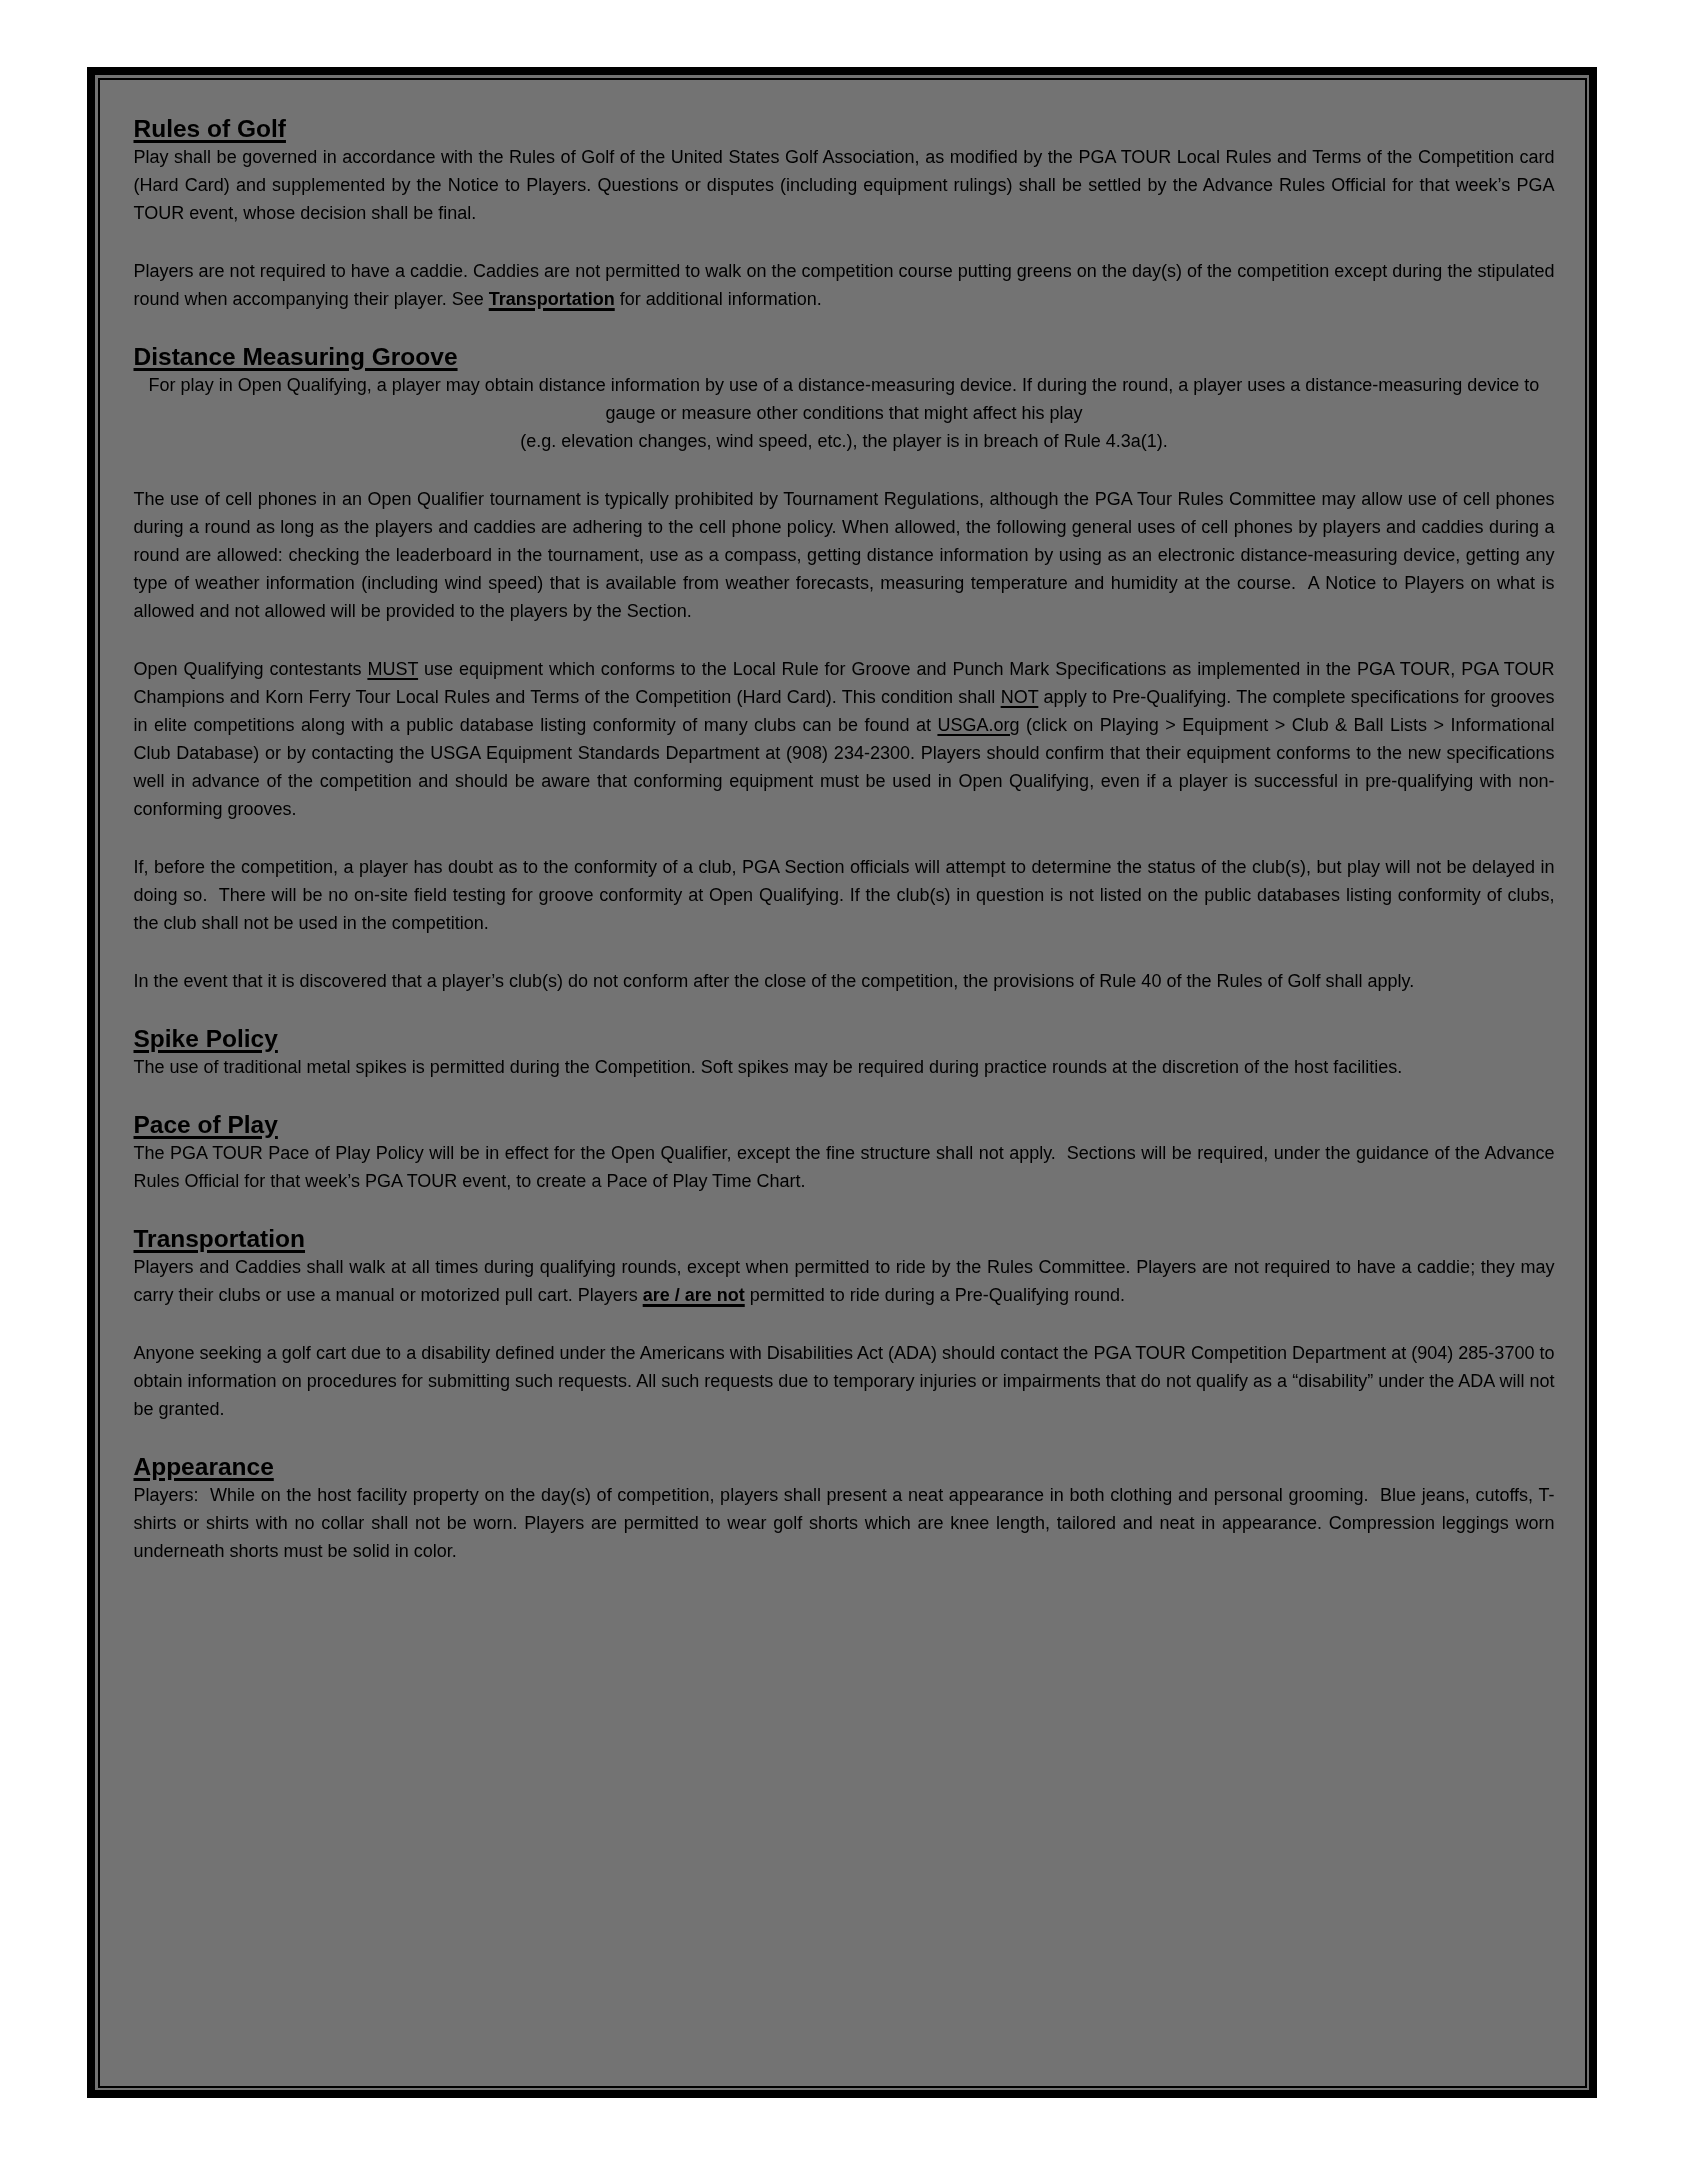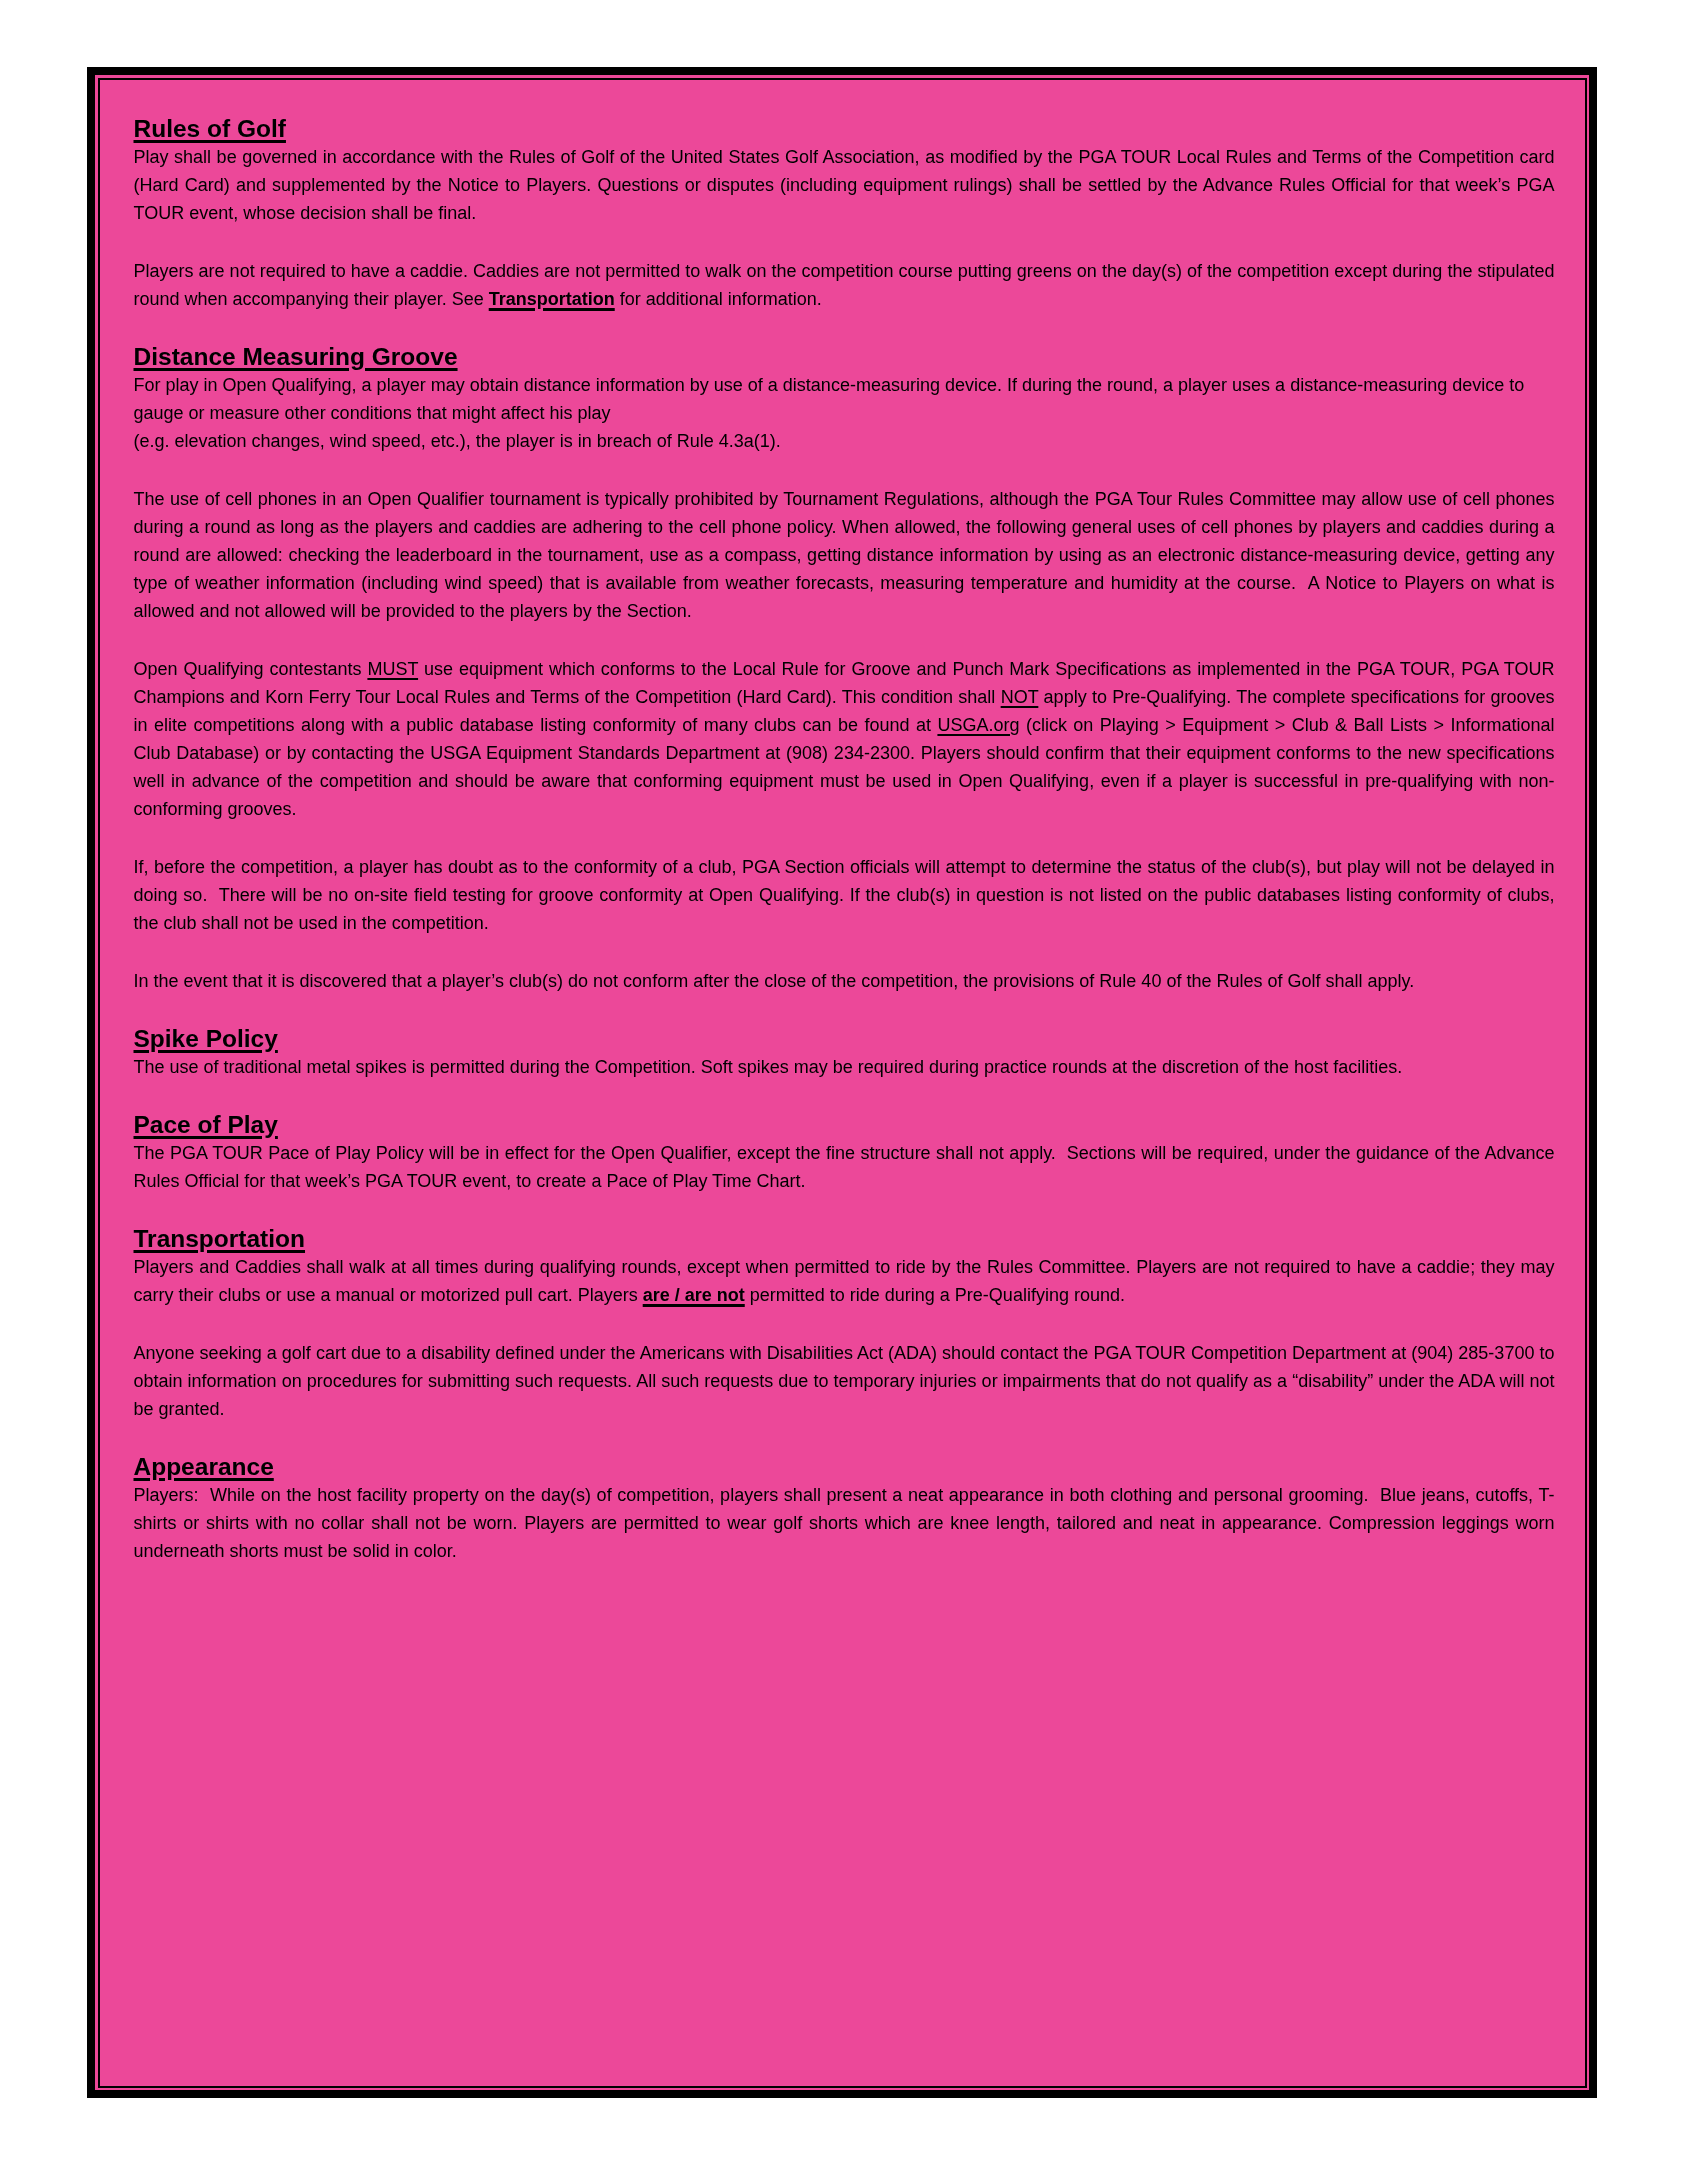--- a/index.html
+++ b/index.html
@@ -16,21 +16,21 @@
     position: relative;
   }
   .frame-outer {
     position: absolute;
     left: 87px;
     top: 67px;
     width: 1510px;
     height: 2031px;
     border: 8.4px solid #000000;
     box-sizing: border-box;
-    background: #ec4899;
+    background: #737373;
   }
   .frame-inner {
     position: absolute;
     inset: 2.5px;
     border: 2.5px solid #000000;
     box-sizing: border-box;
   }
   .content {
     position: absolute;
     inset: 0;
@@ -48,21 +48,21 @@
     text-underline-offset: 3.4px;
     margin: 0;
   }
   p.para {
     font-size: 18px;
     line-height: 28px;
     margin: 0 0 30px 0;
     text-align: justify;
     white-space: pre-wrap;
   }
-  p.para.left { text-align: left; }
+  p.para.left { text-align: center; }
   span.run { text-decoration: none; }
   span.run.u {
     text-decoration: underline;
     text-decoration-thickness: 1.7px;
     text-underline-offset: 3.4px;
   }
   span.run.bu {
     font-weight: bold;
     text-decoration: underline;
     text-decoration-thickness: 2.5px;

